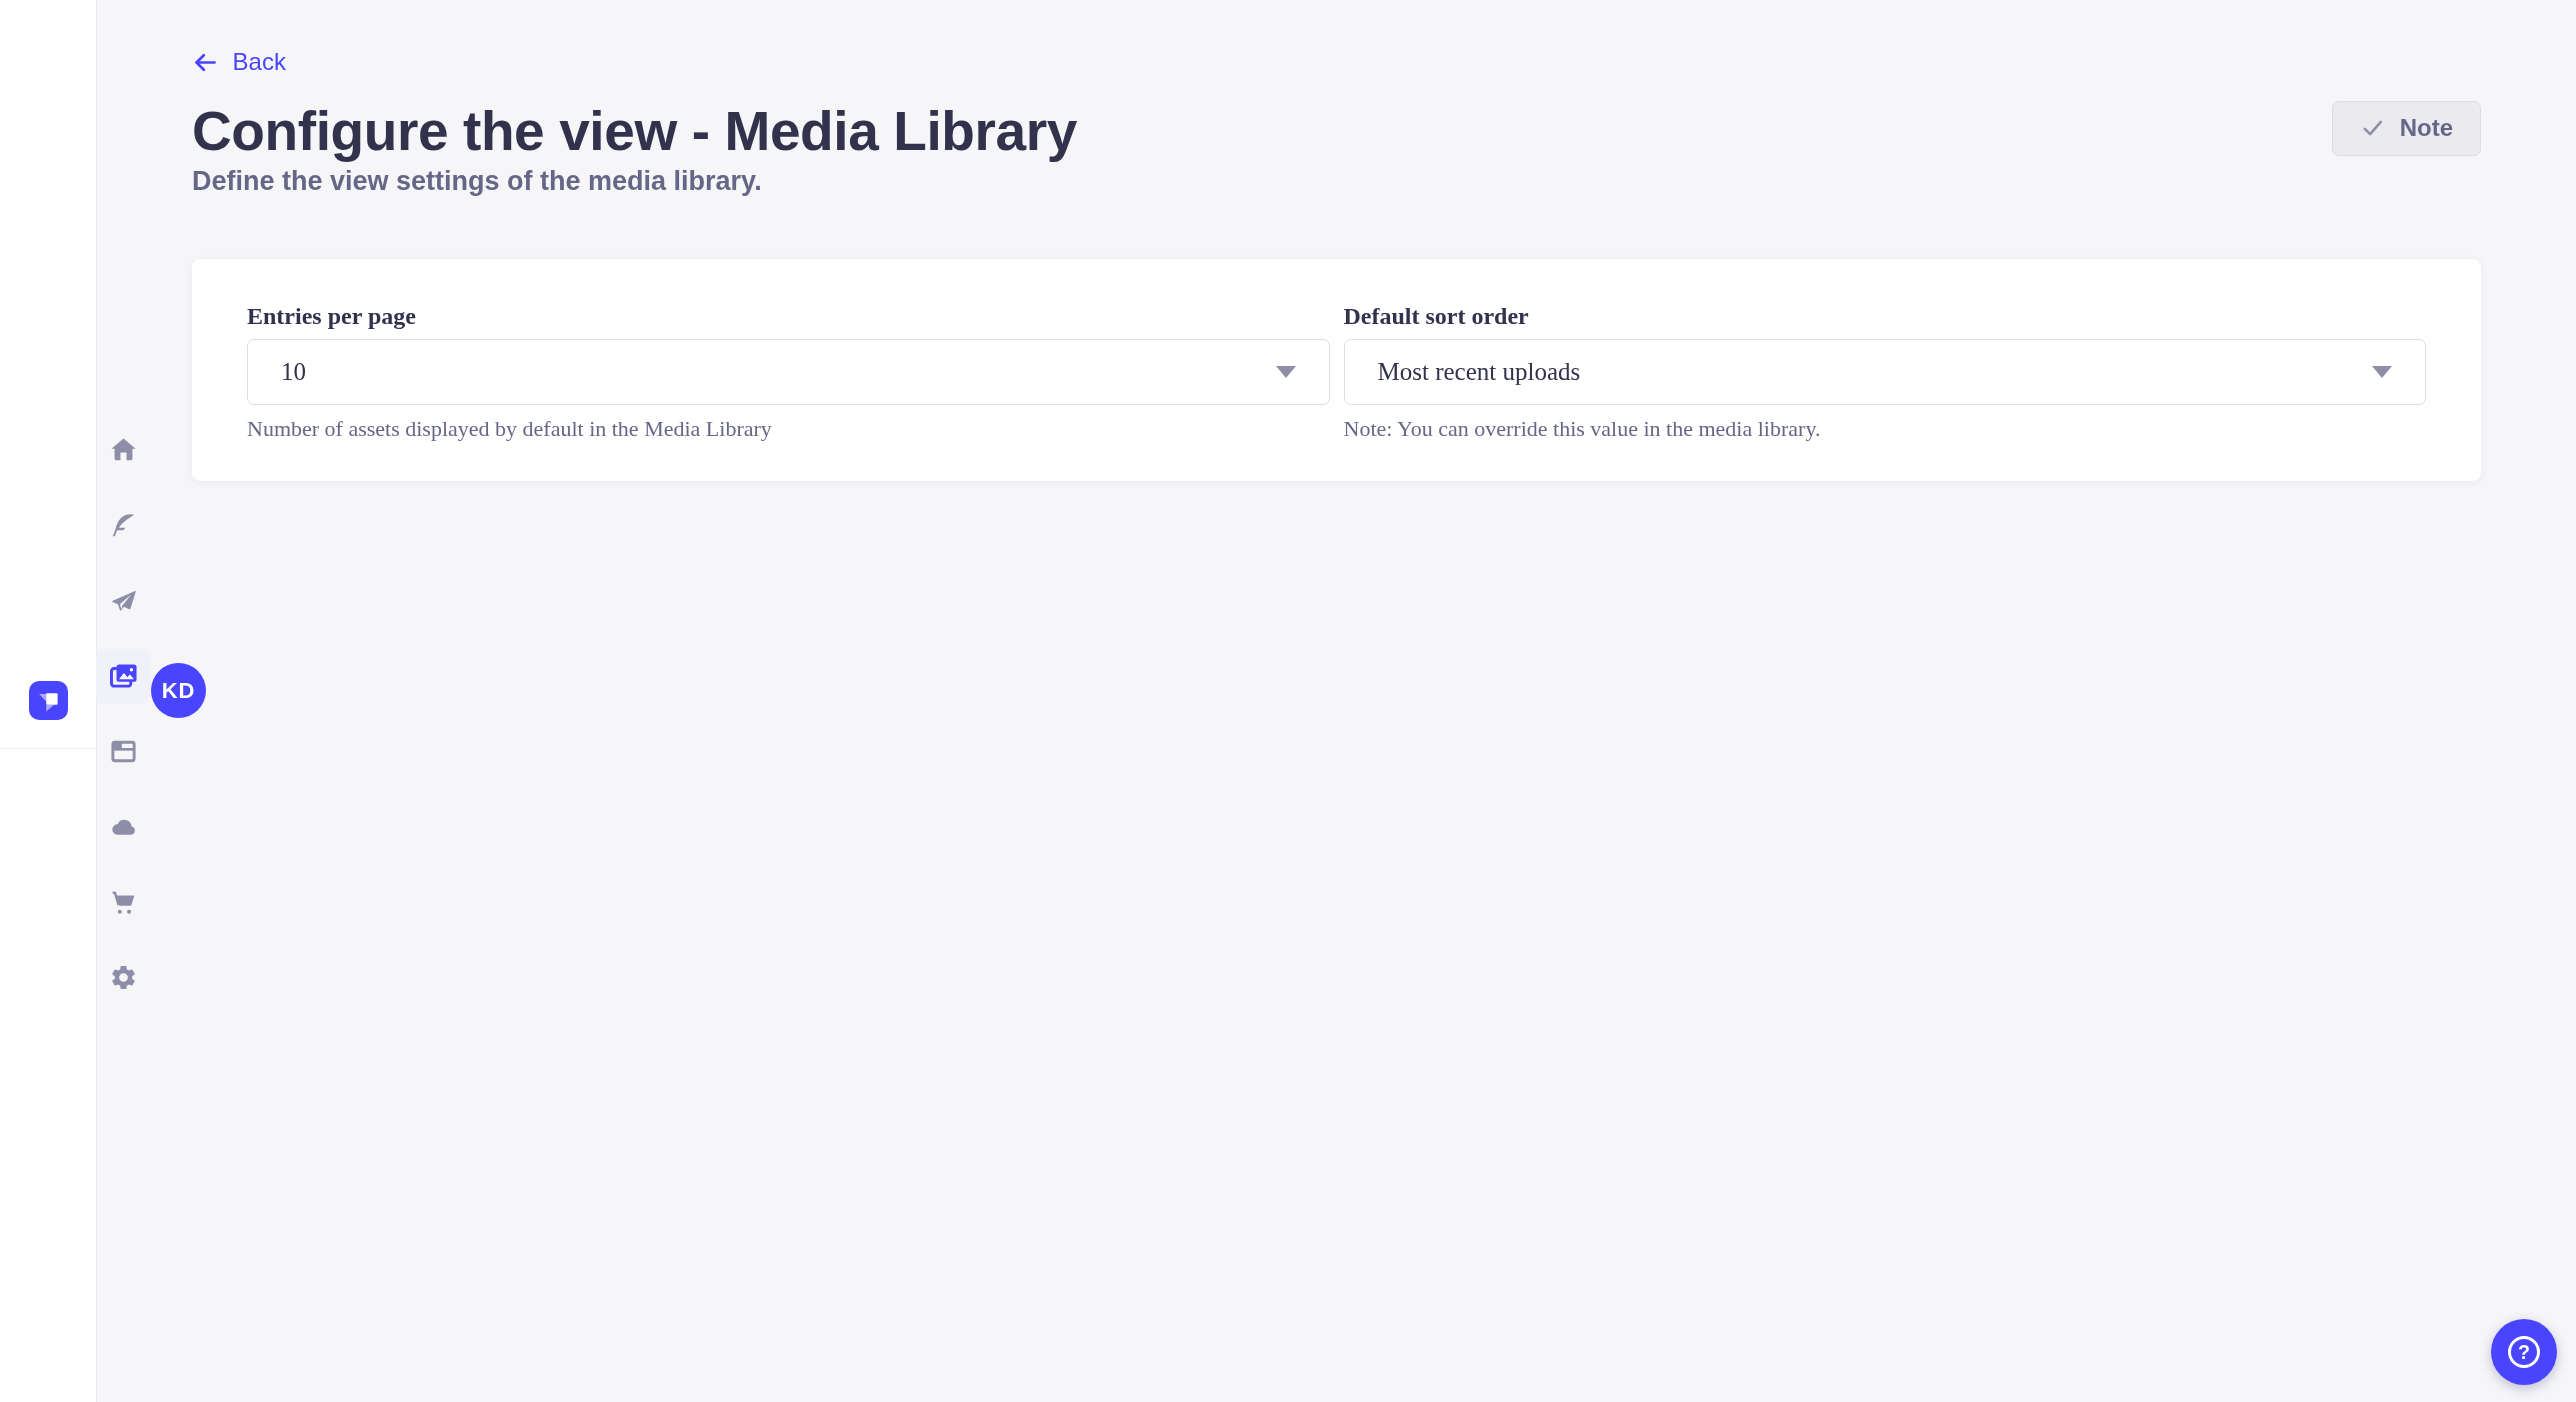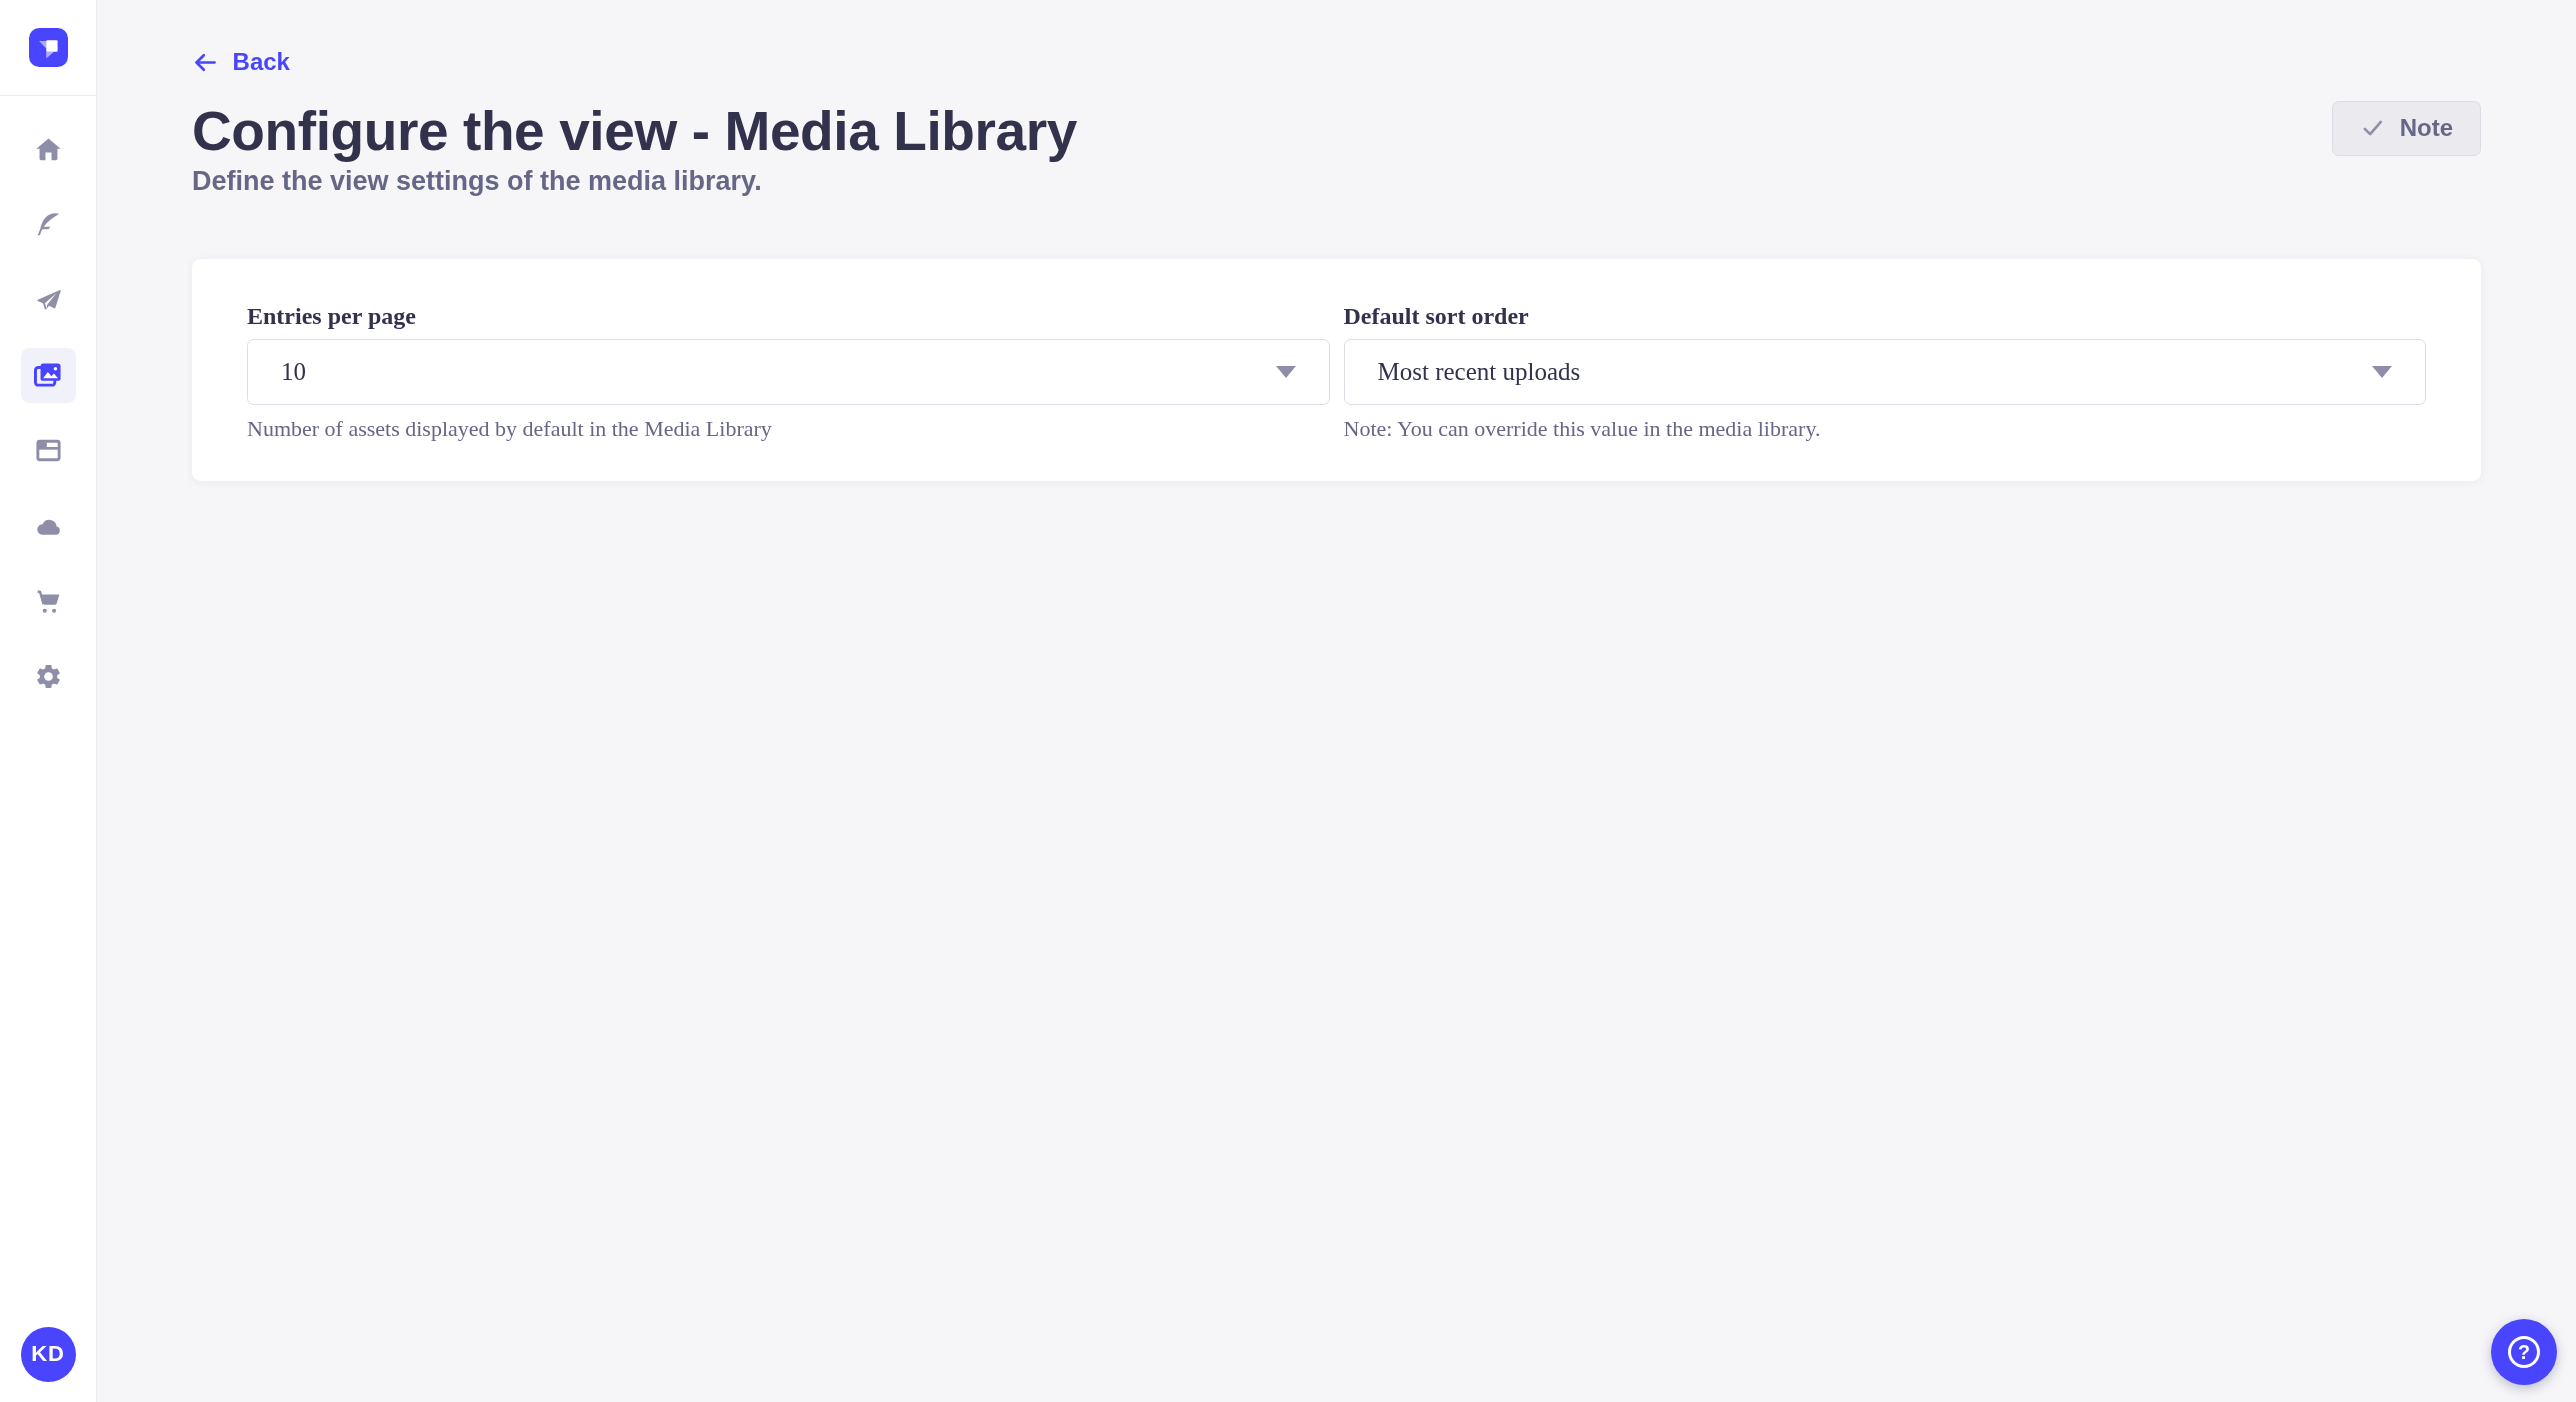--- a/index.html
+++ b/index.html
@@ -10,21 +10,21 @@
     color: #32324D;
     position: relative;
   }
 
   
   .sidebar {
     position: absolute; left: 0; top: 0; bottom: 0;
     width: 97px;
     background: #FFFFFF;
     border-right: 1.7px solid #EAEAEF;
-    display: flex; flex-direction: column; align-items: center;
+    display: flex; flex-direction: row; align-items: center;
     z-index: 5;
   }
   .logo-wrap {
     width: 100%; height: 96px;
     display: flex; align-items: center; justify-content: center;
     border-bottom: 1.7px solid #EAEAEF;
     flex: none;
   }
   .logo {
     width: 39px; height: 39px; border-radius: 10.2px;
@@ -49,21 +49,21 @@
     font-size: 22px; font-weight: 700; letter-spacing: 0.9px;
     display: flex; align-items: center; justify-content: center;
     margin-bottom: 20.4px; cursor: pointer; flex: none;
   }
 
   
   .main { position: absolute; left: 97px; top: 0; right: 0; bottom: 0; padding: 48px 95px 0 95px; }
 
   .back-link {
     display: inline-flex; align-items: center; gap: 13.6px;
-    color: #4945FF; font-size: 24px; text-decoration: none; cursor: pointer; font-weight: bold;
+    color: #4945FF; font-size: 24px; text-decoration: none; cursor: pointer;
   }
   .back-link svg { width: 27px; height: 27px; }
 
   .header-row { display: flex; justify-content: space-between; align-items: flex-start; margin-top: 22px; }
   .page-title { font-size: 55px; font-weight: 700; color: #32324D; letter-spacing: -0.4px; line-height: 61px; }
   .page-subtitle { margin-top: 2px; font-size: 27px; color: #666687; line-height: 34px; font-weight: bold; }
 
   .save-btn {
     display: inline-flex; align-items: center; gap: 13.6px;
     height: 55px; padding: 0 27px;

